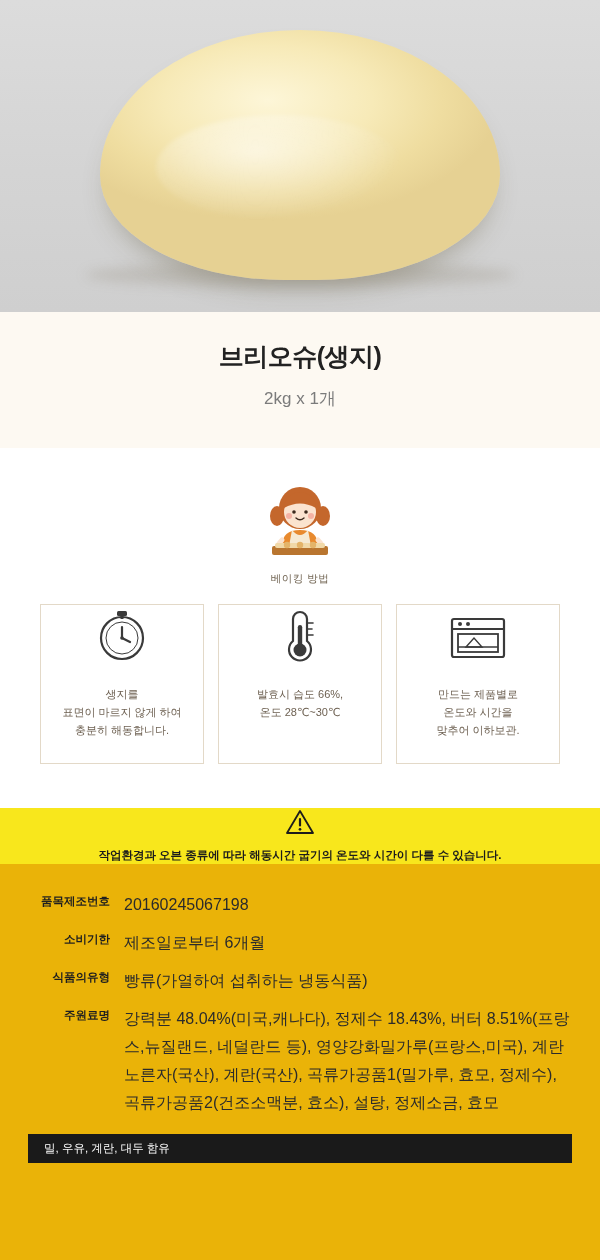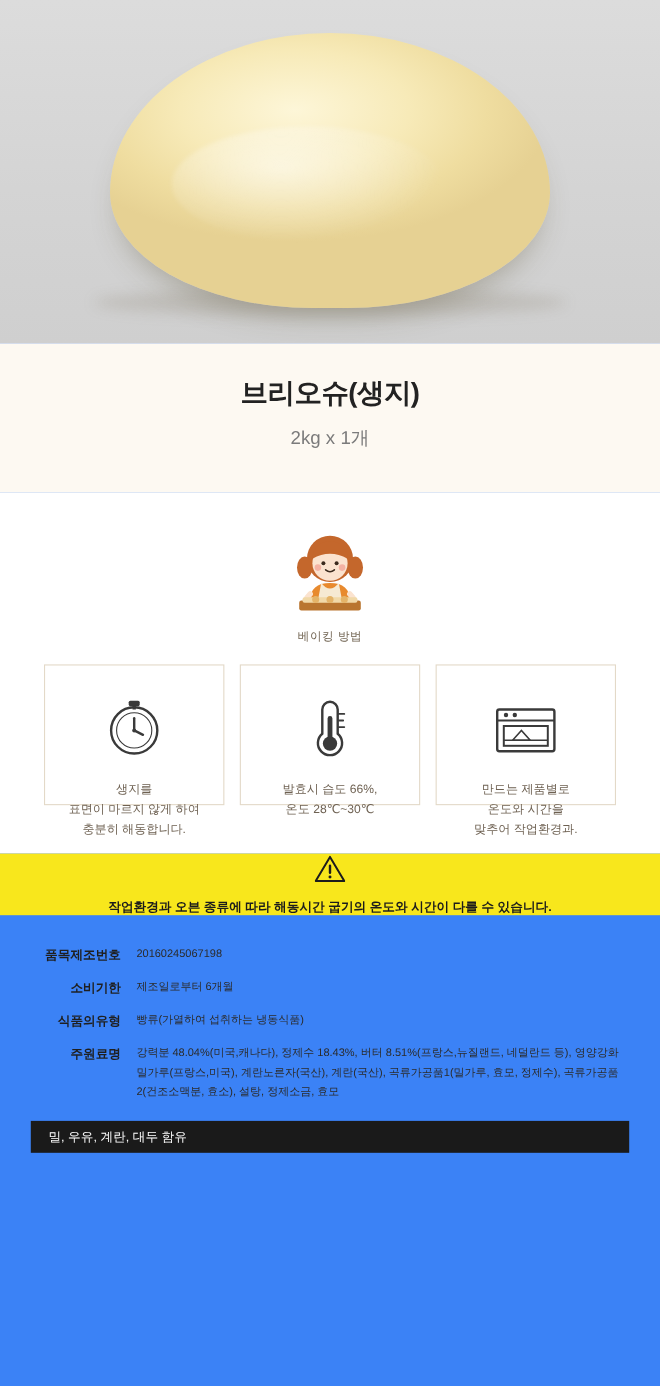--- a/index.html
+++ b/index.html
@@ -9,21 +9,21 @@
   body {
     width: 600px;
     background: #ffffff;
     font-family: "Liberation Sans", "DejaVu Sans", sans-serif;
     color: #2b2b2b;
   }
   .page {
     width: 600px;
     min-height: 1260px;
     position: relative;
-    background: #3b82f6;
+    background: #eab308;
     overflow: hidden;
   }
 
   
   .hero {
     width: 600px;
     height: 312px;
     background: linear-gradient(180deg, #dcdcdc 0%, #d4d4d4 55%, #cfcfcf 100%);
     position: relative;
     overflow: hidden;
@@ -101,29 +101,28 @@
   }
 
   .cards {
     display: flex;
     justify-content: center;
     gap: 14px;
     padding: 18px 38px 30px 38px;
   }
   .card {
     width: 164px;
-    height: 128px;
+    height: 160px;
     border: 1px solid #e3d9c8;
     background: #ffffff;
     display: flex;
     flex-direction: column;
     align-items: center;
     justify-content: flex-start;
     box-sizing: border-box;
-    padding-top: 28px;
   }
   .card-icon {
     height: 62px;
     display: flex;
     align-items: center;
     justify-content: center;
     margin-bottom: 18px;
   }
   .card-text {
     font-size: 11px;
@@ -163,21 +162,21 @@
     min-width: 96px;
     text-align: right;
     padding-right: 14px;
     font-size: 11.5px;
     font-weight: bold;
     color: #1f1f1f;
     box-sizing: border-box;
     line-height: 1.75;
   }
   .info-val {
-    font-size: 10px;
+    font-size: 16px;
     color: #2b2b2b;
     line-height: 1.75;
     flex: 1;
   }
   .allergen {
     background: #1a1a1a;
     color: #ffffff;
     font-size: 11.5px;
     font-weight: normal;
     padding: 7px 0 7px 16px;
@@ -279,21 +278,21 @@
             <line x1="6" y1="22" x2="58" y2="22" stroke="#3a3a3a" stroke-width="2"></line>
             <circle cx="14" cy="17" r="2" fill="#3a3a3a"></circle>
             <circle cx="22" cy="17" r="2" fill="#3a3a3a"></circle>
             <rect x="12" y="27" width="40" height="18" fill="none" stroke="#3a3a3a" stroke-width="1.8"></rect>
             <line x1="12" y1="40" x2="52" y2="40" stroke="#3a3a3a" stroke-width="1.4"></line>
             <path d="M20 40 l8 -9 l8 9 z" fill="none" stroke="#3a3a3a" stroke-width="1.4"></path>
           </svg>
         </div>
         <div class="card-text">만드는 제품별로</div>
         <div class="card-text">온도와 시간을</div>
-        <div class="card-text">맞추어 작업환경과.</div>
+        <div class="card-text">맞추어 이하보관.</div>
       </div>
 
     </div>
   </div>
 
   <div class="warning">
     <span>
       <svg width="28" height="26" viewBox="0 0 28 26" xmlns="http://www.w3.org/2000/svg">
         <path d="M14 2 L27 24 H1 Z" fill="none" stroke="#1c1c1c" stroke-width="1.8" stroke-linejoin="round"></path>
         <rect x="12.9" y="9" width="2.2" height="8.5" rx="1.1" fill="#1c1c1c"></rect>

